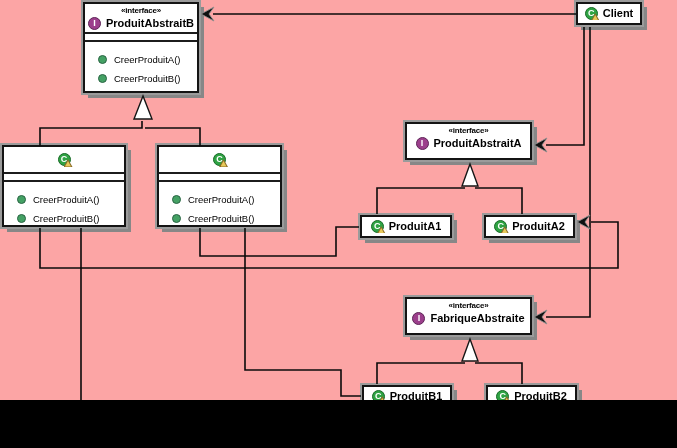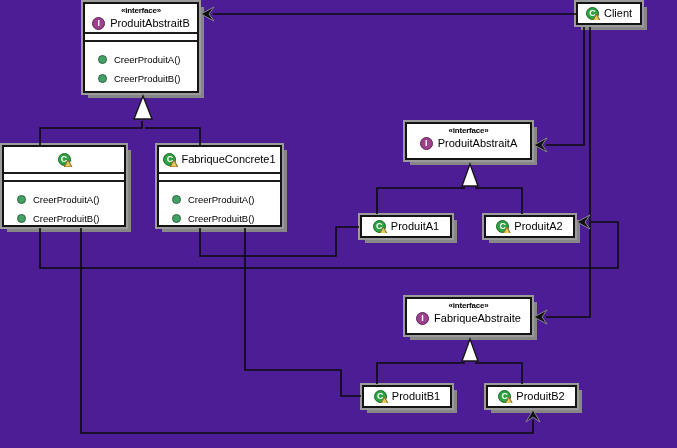--- a/index.html
+++ b/index.html
@@ -1,26 +1,26 @@
 <!DOCTYPE html>
 <html><head>
 <meta charset="utf-8">
 <style>
   html,body{margin:0;padding:0;background:#000;}
-  .canvas{position:relative;width:677px;height:448px;background:#4c1d95;overflow:hidden;
+  .canvas{position:relative;width:677px;height:400px;background:#fca5a5;overflow:hidden;
           font-family:"Liberation Sans", sans-serif;color:#000;}
 
   
   .uml-box{position:absolute;background:#fff;border:2px solid #141414;box-sizing:border-box;
            box-shadow:0 0 0 2px #9b9b9b, 5px 5px 0 0 #878787;z-index:2;}
   .stereo{font-size:8px;font-weight:bold;text-align:center;margin-top:2px;line-height:9px;
           letter-spacing:-0.2px;white-space:nowrap;}
   .title-row{display:flex;align-items:center;justify-content:center;gap:5px;white-space:nowrap;
              overflow:hidden;}
-  .cls-name{font-size:11px;line-height:13px;}
+  .cls-name{font-size:11px;line-height:13px;font-weight:bold;}
   .sect-line{border-top:2px solid #1c1c1c;width:100%;}
   .attr-strip{height:6px;}
   .methods{padding-top:8px;}
   .method-row{display:flex;align-items:center;gap:7px;padding-left:13px;height:19px;}
   .method-name{font-size:9.5px;white-space:nowrap;}
 
   
   .one-row{display:flex;align-items:center;justify-content:center;}
 
   
@@ -97,21 +97,20 @@
       </div>
     </div>
   </div>
 
   <div class="uml-box" style="left:157px;top:145px;width:125px;height:82px">
     <div class="title-row" style="height:25px">
       <span class="icon cls-icon">
         <span>C</span>
         <span class="cls-warn"></span>
       </span>
-      <span class="cls-name">FabriqueConcrete1</span>
     </div>
     <div class="sect-line"></div>
     <div class="attr-strip"></div>
     <div class="sect-line"></div>
     <div class="methods">
       <div class="method-row">
         <span class="icon method-icon"></span>
         <span class="method-name">CreerProduitA()</span>
       </div>
       <div class="method-row">

